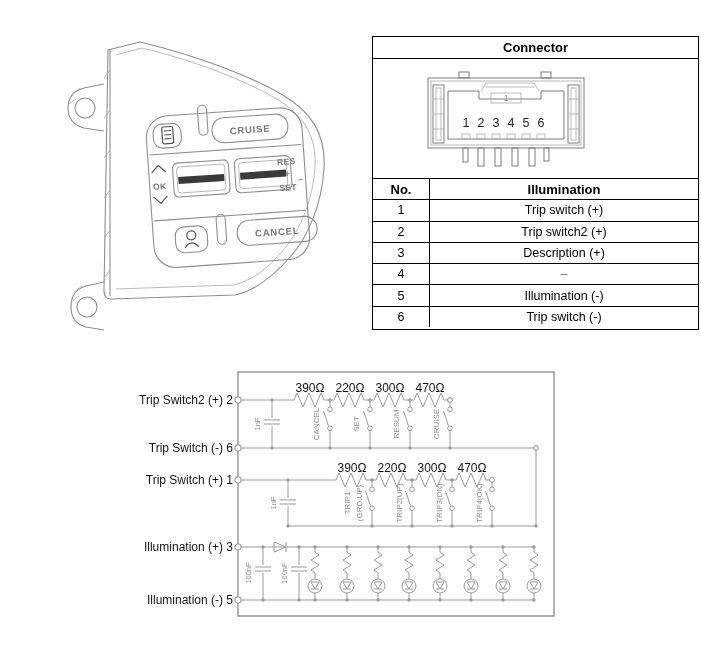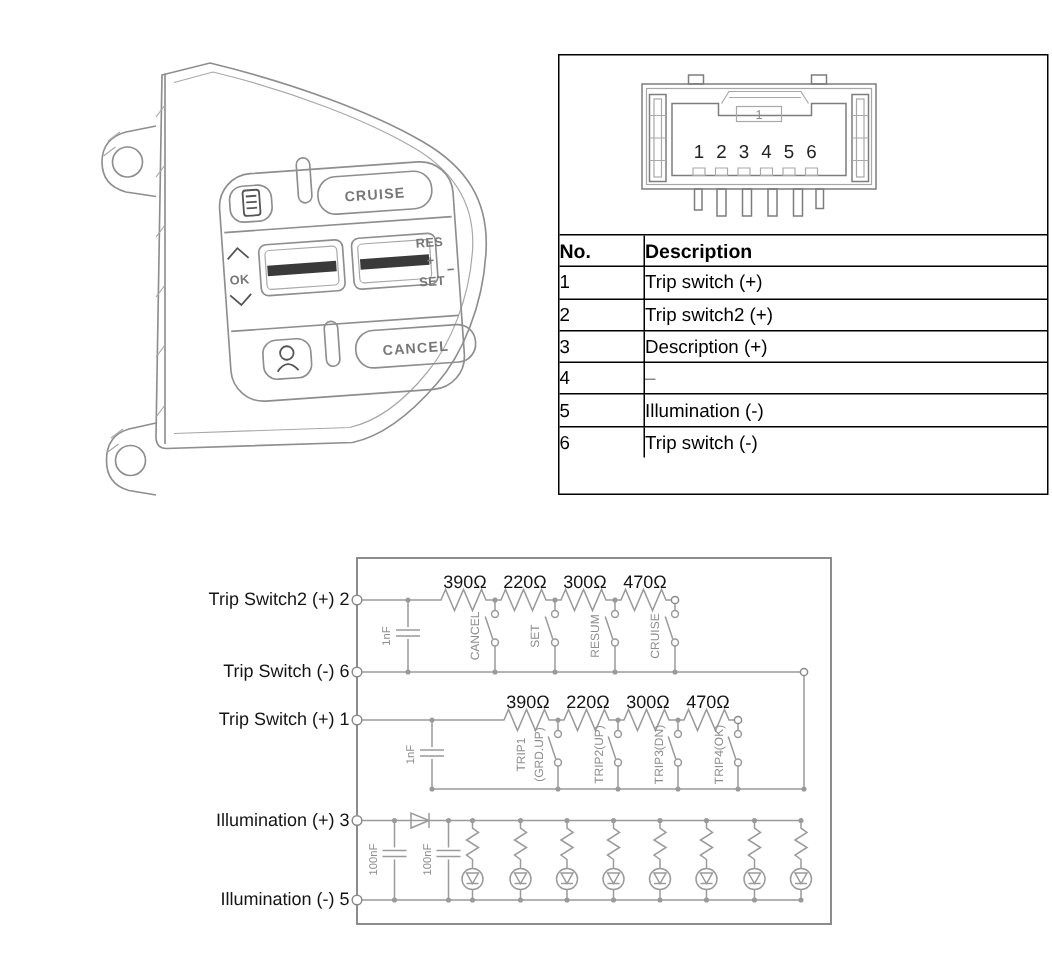--- a/index.html
+++ b/index.html
@@ -5,21 +5,21 @@
   html,body{margin:0;padding:0;background:#fff;}
   body{width:701px;height:652px;position:relative;font-family:"Liberation Sans",sans-serif;overflow:hidden;}
   .abs{position:absolute;}
 
   
   .connector-panel{left:372px;top:36px;width:327px;height:294px;border:1px solid #000;box-sizing:border-box;background:#fff;}
   .panel-title{height:21px;line-height:21px;border-bottom:1px solid #000;text-align:center;font-weight:bold;font-size:13px;color:#000;}
   .panel-art{height:119px;border-bottom:1px solid #000;position:relative;}
   .panel-art svg{display:block;width:100%;height:100%;}
   table.pin-table{width:100%;border-collapse:collapse;table-layout:fixed;}
-  table.pin-table th,table.pin-table td{border:1px solid #000;height:20.3px;text-align:left;vertical-align:middle;font-size:12.5px;color:#000;padding:0;}
+  table.pin-table th,table.pin-table td{border:1px solid #000;height:20.3px;text-align:center;vertical-align:middle;font-size:12.5px;color:#000;padding:0;}
   table.pin-table th{font-weight:bold;font-size:13px;}
   table.pin-table .c-no{width:56px;}
   table.pin-table tr>*:first-child{border-left:none;}
   table.pin-table tr>*:last-child{border-right:none;}
   table.pin-table tr:last-child>*{border-bottom:none;}
   table.pin-table tr:first-child>*{border-top:none;}
 
   
   .c1{stroke:#7d7d7d;stroke-width:1;fill:none;}
   .c2{stroke:#a8a8a8;stroke-width:0.8;fill:none;}
@@ -110,20 +110,21 @@
       </g>
     </g>
     <g>
       <rect class="g1" x="176" y="194" width="80" height="25" rx="12"></rect>
       <text class="eng" x="216" y="211">CANCEL</text>
     </g>
   </g>
 </svg>
 
 <div class="abs connector-panel">
+  <div class="panel-title">Connector</div>
   <div class="panel-art">
     <svg viewBox="0 0 325 119">
       <g>
         <rect class="c1" x="55" y="19" width="156" height="70"></rect>
         <rect class="c2" x="58" y="22" width="150" height="64"></rect>
         <rect class="c1" x="86" y="13" width="10" height="6"></rect>
         <rect class="c1" x="168" y="13" width="10" height="6"></rect>
         <g>
           <rect class="c1" x="60" y="26" width="11" height="58"></rect>
           <rect class="c2" x="63" y="29" width="5" height="52"></rect>
@@ -153,21 +154,21 @@
         <rect class="c1" x="139" y="89" width="6" height="18"></rect>
         <rect class="c1" x="156" y="89" width="6" height="18"></rect>
         <rect class="c1" x="171" y="89" width="5" height="13"></rect>
       </g>
     </svg>
   </div>
   <table class="pin-table">
     <tbody>
         <tr>
       <th class="c-no">No.</th>
-      <th>Description</th>
+      <th>Illumination</th>
     </tr>
     <tr>
           <td>1</td>
           <td>Trip switch (+)</td>
         </tr>
     <tr>
           <td>2</td>
           <td>Trip switch2 (+)</td>
         </tr>
     <tr>

